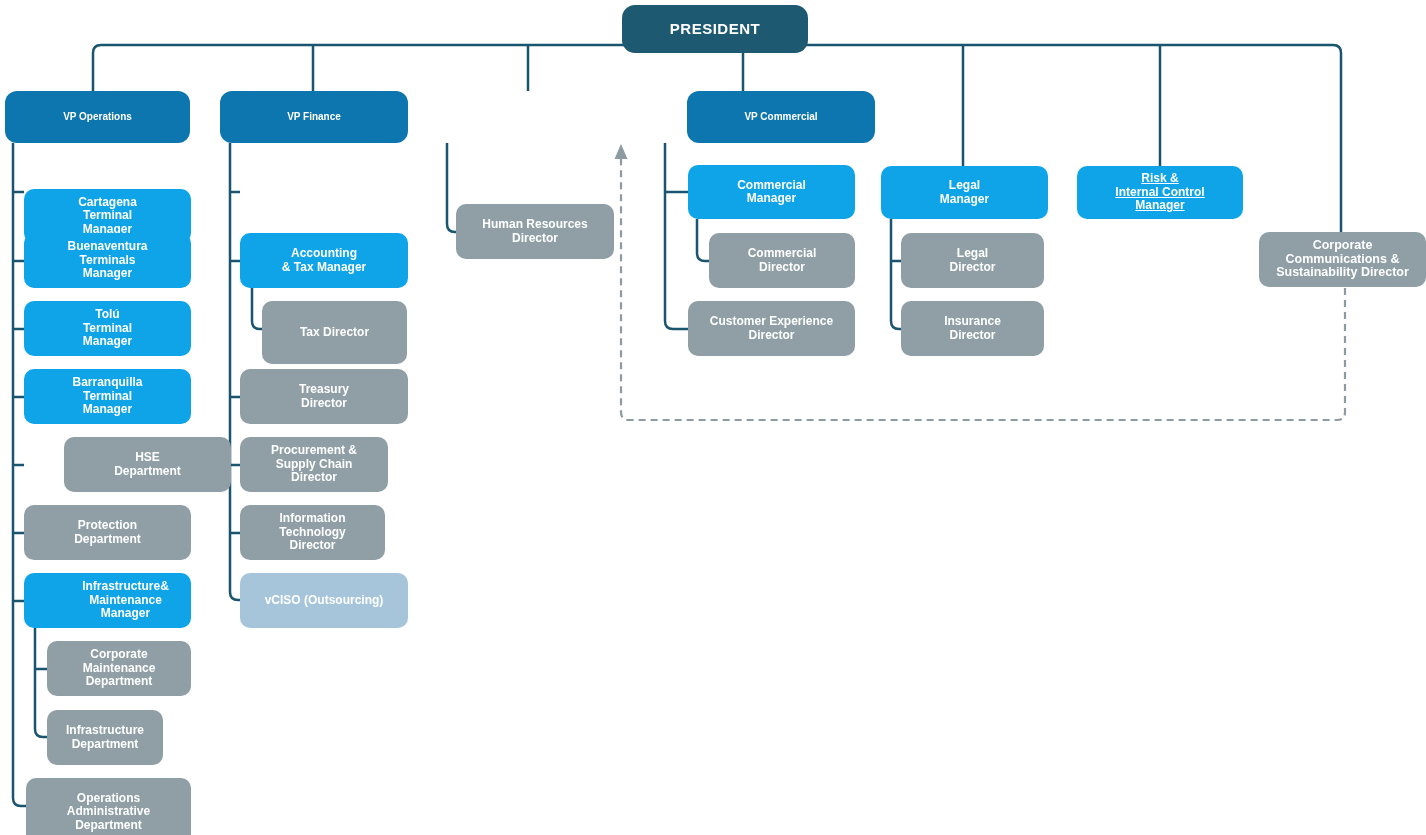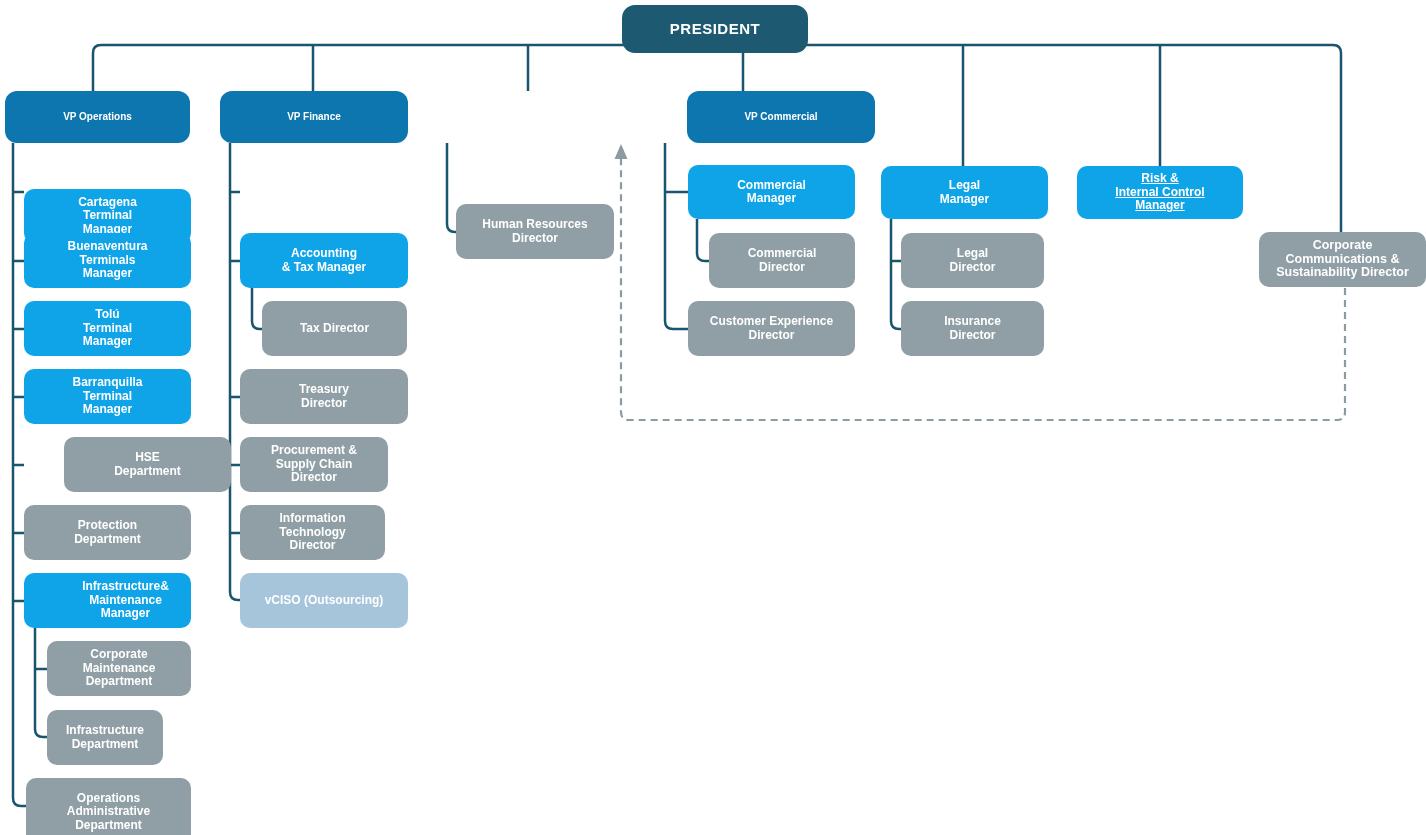--- a/index.html
+++ b/index.html
@@ -115,21 +115,21 @@
 Maintenance
 Department</div>
   <div class="node gray" style="left:47px;top:710px;width:116px;height:55px;">Infrastructure
 Department</div>
   <div class="node gray" style="left:26px;top:778px;width:165px;height:68px;">Operations
 Administrative
 Department</div>
 
   <div class="node blue" style="left:240px;top:233px;width:168px;height:55px;">Accounting
 &amp; Tax Manager</div>
-  <div class="node gray" style="left:262px;top:301px;width:145px;height:55px;">Tax Director</div>
+  <div class="node gray" style="left:262px;top:301px;width:145px;height:63px;">Tax Director</div>
   <div class="node gray" style="left:240px;top:369px;width:168px;height:55px;">Treasury
 Director</div>
   <div class="node gray" style="left:240px;top:437px;width:148px;height:55px;">Procurement &amp;
 Supply Chain
 Director</div>
   <div class="node gray" style="left:240px;top:505px;width:145px;height:55px;">Information
 Technology
 Director</div>
   <div class="node steel" style="left:240px;top:573px;width:168px;height:55px;">vCISO (Outsourcing)</div>
 

